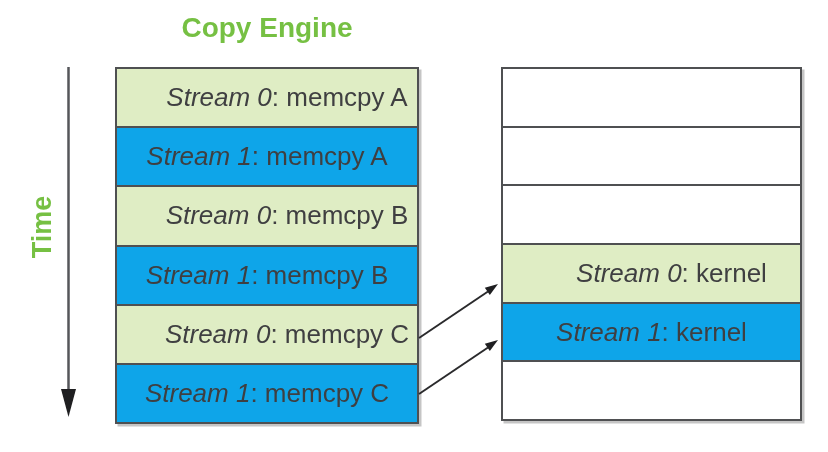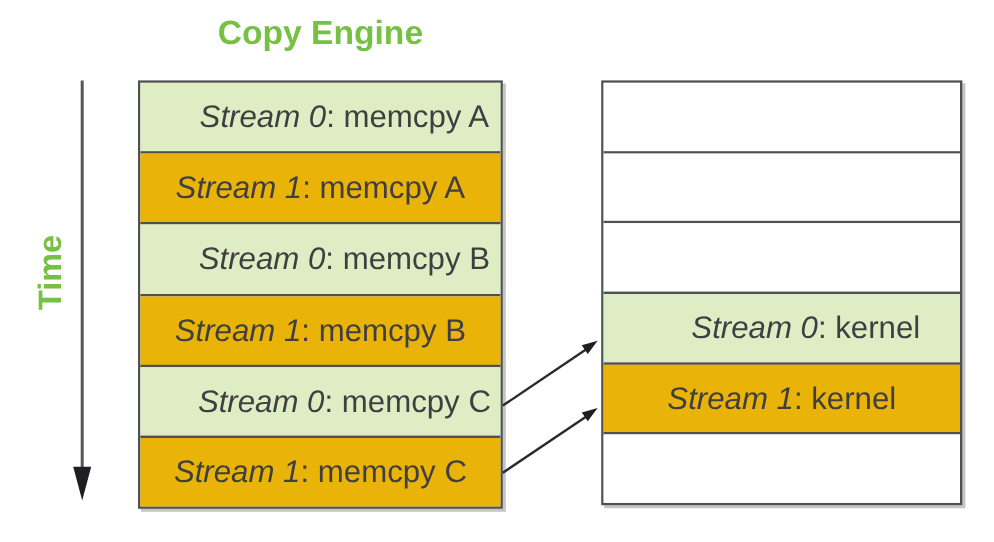--- a/index.html
+++ b/index.html
@@ -23,21 +23,21 @@
   .engine-box.copy   { left:115px; width:304px; height:357px; }
   .engine-box.kernel { left:501px; width:301px; height:354px; }
 
   .row {
     flex:1 1 0; display:flex; align-items:center; justify-content:center;
     border-bottom:2px solid #4f5052; box-sizing:border-box;
     font-size:26px; color:#3f3f41; white-space:nowrap;
   }
   .row:last-child { border-bottom:none; }
   .row.green { background:#dfedc4;padding-left:40px; }
-  .row.gray  { background:#eab308; }
+  .row.gray  { background:#0ea5e9; }
   .row.white { background:#ffffff; }
   .row .stream { font-style:italic; }
   .row .op { font-style:normal; }
 
   .time-label {
     position:absolute; left:42px; top:227px;
     transform:translate(-50%,-50%) rotate(-90deg);
     font-size:27px; font-weight:bold; color:#76c043; white-space:nowrap;
   }
   svg.overlay { position:absolute; left:0; top:0; pointer-events:none; }

